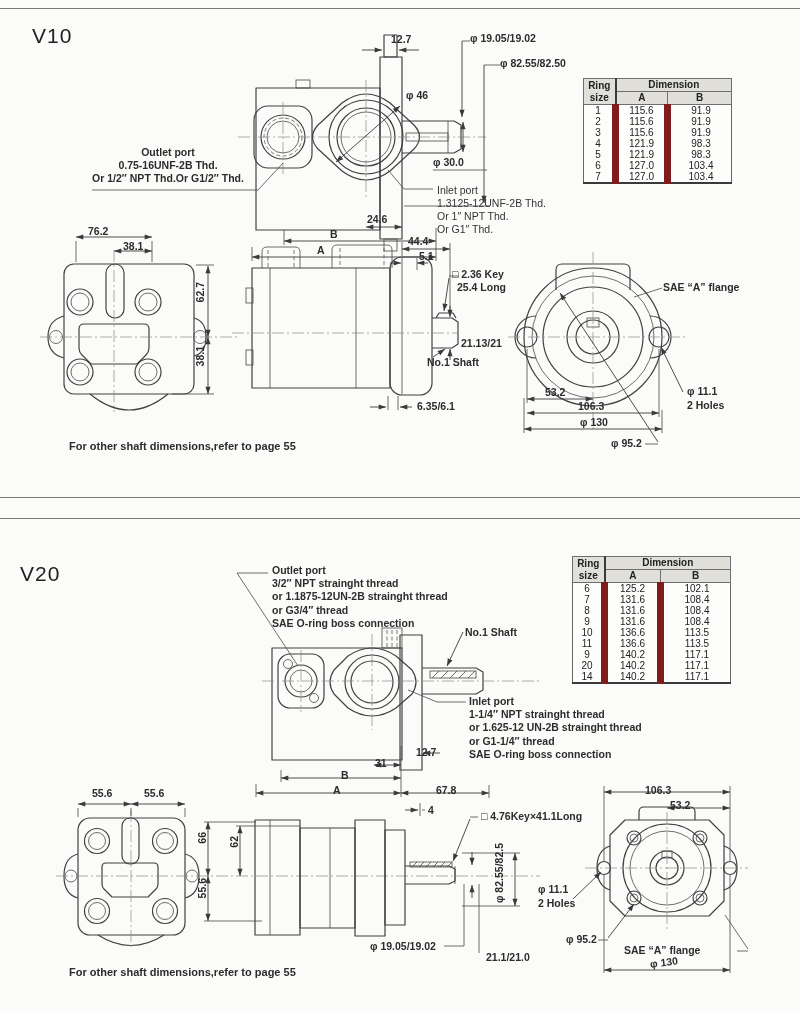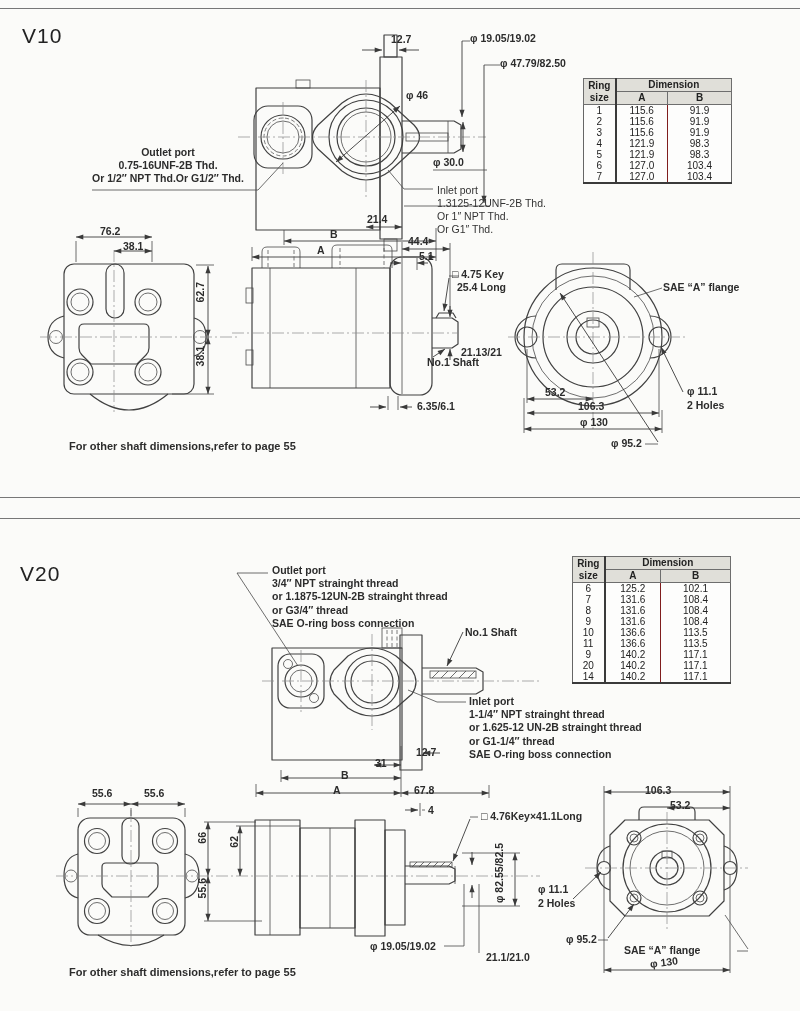--- a/index.html
+++ b/index.html
@@ -14,21 +14,21 @@
   .ctr { text-align:center; }
   .vlbl { position:absolute; font-size:10.5px; color:#2c2c2c; white-space:nowrap; font-weight:bold;
           writing-mode:vertical-rl; transform:rotate(180deg); }
   .tilt { transform:rotate(-7deg); }
   .blk div { line-height:13px; }
   .blk14 div { line-height:13.2px; }
   table.dim { position:absolute; border-collapse:collapse; background:#fdfdfc; border:1px solid #666;
               border-bottom:2px solid #3a3a3a; font-size:10px; color:#222; }
   table.dim th { background:#e0dfd9; font-weight:bold; border:1px solid #6e6e6e; padding:0 0; font-size:10px; line-height:12px; }
   table.dim th.ringcol { border-right:2px solid #3a3a3a; line-height:12px; }
-  table.dim td { text-align:center; padding:0 4px; font-size:10px; line-height:11px; border-left:1px solid #7f1d1d; }
+  table.dim td { text-align:center; padding:0 4px; font-size:10px; line-height:11px; border-left:7px solid #7f1d1d; }
   table.dim td:first-child { border-right:2px solid #3a3a3a; border-left:none; }
   .s  { fill:none; stroke:#414141; stroke-width:1.2; stroke-linejoin:round; }
   .t  { fill:none; stroke:#4a4a4a; stroke-width:0.8; }
   .cl { fill:none; stroke:#8a8a8a; stroke-width:0.7; stroke-dasharray:12 3 2 3; }
   .hid{ fill:none; stroke:#5a5a5a; stroke-width:0.8; stroke-dasharray:4 2.5; }
   .da { fill:none; stroke:#3a3a3a; stroke-width:0.9; marker-end:url(#a1); }
   .dab{ fill:none; stroke:#3a3a3a; stroke-width:0.9; marker-start:url(#a1); marker-end:url(#a1); }
   .da2 { fill:none; stroke:#3a3a3a; stroke-width:0.9; marker-end:url(#a2); }
   .dab2{ fill:none; stroke:#3a3a3a; stroke-width:0.9; marker-start:url(#a2); marker-end:url(#a2); }
 </style>
@@ -165,51 +165,51 @@
   <line class="t" x1="659" y1="349" x2="659" y2="417"></line>
   <line class="dab" x1="524" y1="429" x2="662" y2="429"></line>
   <line class="t" x1="524" y1="398" x2="524" y2="433"></line>
   <line class="t" x1="662" y1="410" x2="662" y2="433"></line>
   <polyline class="t" points="645,444 658,444"></polyline>
   <line class="da" x1="658" y1="442" x2="560" y2="293"></line>
   <line class="da" x1="683" y1="392" x2="661" y2="347"></line>
   <line class="t" x1="662" y1="288" x2="634" y2="297"></line>
 </svg>
 
-<div class="lbl big" style="left:22px; top:24px">V10</div>
+<div class="lbl big" style="left:32px; top:24px">V10</div>
 <div class="lbl" style="left:391px; top:33px">12.7</div>
 <div class="lbl" style="left:470px; top:32px">φ 19.05/19.02</div>
-<div class="lbl" style="left:500px; top:57px">φ 47.79/82.50</div>
+<div class="lbl" style="left:500px; top:57px">φ 82.55/82.50</div>
 <div class="lbl" style="left:406px; top:89px">φ 46</div>
 <div class="lbl" style="left:433px; top:156px">φ 30.0</div>
 <div class="lbl blk ctr" style="left:70px; top:146px; width:196px">
   <div>Outlet port</div>
   <div>0.75-16UNF-2B Thd.</div>
   <div>Or 1/2″ NPT Thd.Or G1/2″ Thd.</div>
 </div>
 <div class="lbl blk lt" style="left:437px; top:184px">
   <div>Inlet port</div>
   <div>1.3125-12UNF-2B Thd.</div>
   <div>Or 1″ NPT Thd.</div>
   <div>Or G1″ Thd.</div>
 </div>
-<div class="lbl" style="left:367px; top:213px">21.4</div>
+<div class="lbl" style="left:367px; top:213px">24.6</div>
 <div class="lbl" style="left:330px; top:228px">B</div>
 <div class="lbl" style="left:317px; top:244px">A</div>
 <div class="lbl" style="left:408px; top:235px">44.4</div>
 <div class="lbl" style="left:419px; top:250px">5.1</div>
 <div class="lbl blk" style="left:452px; top:268px">
-  <div>□ 4.75 Key</div>
+  <div>□ 2.36 Key</div>
   <div style="padding-left:5px">25.4 Long</div>
 </div>
-<div class="lbl" style="left:100px; top:225px">76.2</div>
+<div class="lbl" style="left:88px; top:225px">76.2</div>
 <div class="lbl" style="left:123px; top:240px">38.1</div>
 <div class="vlbl" style="left:194px; top:282px">62.7</div>
 <div class="vlbl" style="left:194px; top:346px">38.1</div>
-<div class="lbl" style="left:461px; top:346px">21.13/21</div>
+<div class="lbl" style="left:461px; top:337px">21.13/21</div>
 <div class="lbl" style="left:427px; top:356px">No.1 Shaft</div>
 <div class="lbl" style="left:417px; top:400px">6.35/6.1</div>
 <div class="lbl" style="left:663px; top:281px">SAE “A” flange</div>
 <div class="lbl" style="left:545px; top:386px">53.2</div>
 <div class="lbl" style="left:578px; top:400px">106.3</div>
 <div class="lbl" style="left:580px; top:416px">φ 130</div>
 <div class="lbl" style="left:611px; top:437px">φ 95.2</div>
 <div class="lbl" style="left:687px; top:385px">φ 11.1</div>
 <div class="lbl" style="left:687px; top:399px">2 Holes</div>
 <div class="lbl note" style="left:69px; top:440px">For other shaft dimensions,refer to page 55</div>
@@ -395,38 +395,38 @@
   <line class="t" x1="737" y1="431" x2="748" y2="431"></line>
   <line class="t" x1="748" y1="429" x2="725" y2="395"></line>
   <line class="t" x1="604" y1="355" x2="604" y2="453"></line>
   <line class="t" x1="730" y1="355" x2="730" y2="453"></line>
   <line class="dab2" x1="604" y1="450" x2="730" y2="450"></line>
 </svg>
 
 <div class="lbl big" style="left:20px; top:562px">V20</div>
 <div class="lbl blk14" style="left:272px; top:564px">
   <div>Outlet port</div>
-  <div>3/4″ NPT strainght thread</div>
+  <div>3/2″ NPT strainght thread</div>
   <div>or 1.1875-12UN-2B strainght thread</div>
   <div>or G3/4″ thread</div>
   <div>SAE O-ring boss connection</div>
 </div>
 <div class="lbl" style="left:465px; top:626px">No.1 Shaft</div>
 <div class="lbl blk14" style="left:469px; top:695px">
   <div>Inlet port</div>
   <div>1-1/4″ NPT strainght thread</div>
   <div>or 1.625-12 UN-2B strainght thread</div>
   <div>or G1-1/4″ thread</div>
   <div>SAE O-ring boss connection</div>
 </div>
 <div class="lbl" style="left:416px; top:746px">12.7</div>
 <div class="lbl" style="left:375px; top:757px">31</div>
 <div class="lbl" style="left:341px; top:769px">B</div>
 <div class="lbl" style="left:333px; top:784px">A</div>
-<div class="lbl" style="left:414px; top:784px">67.8</div>
+<div class="lbl" style="left:436px; top:784px">67.8</div>
 <div class="lbl" style="left:428px; top:804px">4</div>
 <div class="lbl" style="left:481px; top:810px">□ 4.76Key×41.1Long</div>
 <div class="lbl" style="left:92px; top:787px">55.6</div>
 <div class="lbl" style="left:144px; top:787px">55.6</div>
 <div class="vlbl" style="left:196px; top:832px">66</div>
 <div class="vlbl" style="left:228px; top:836px">62</div>
 <div class="vlbl" style="left:196px; top:878px">55.6</div>
 <div class="vlbl" style="left:493px; top:843px">φ 82.55/82.5</div>
 <div class="lbl" style="left:370px; top:940px">φ 19.05/19.02</div>
 <div class="lbl" style="left:486px; top:951px">21.1/21.0</div>

